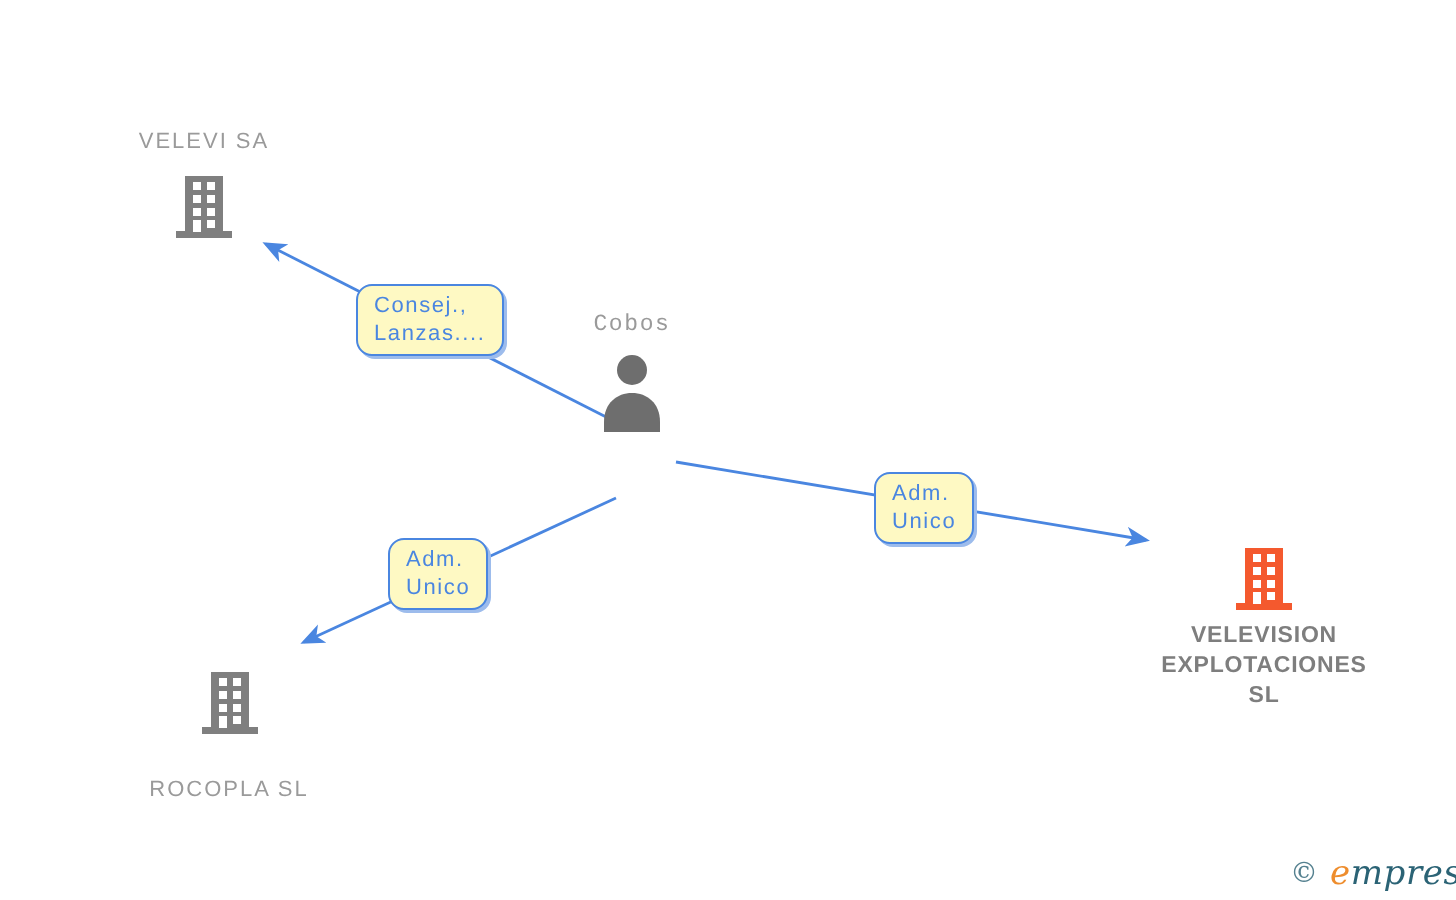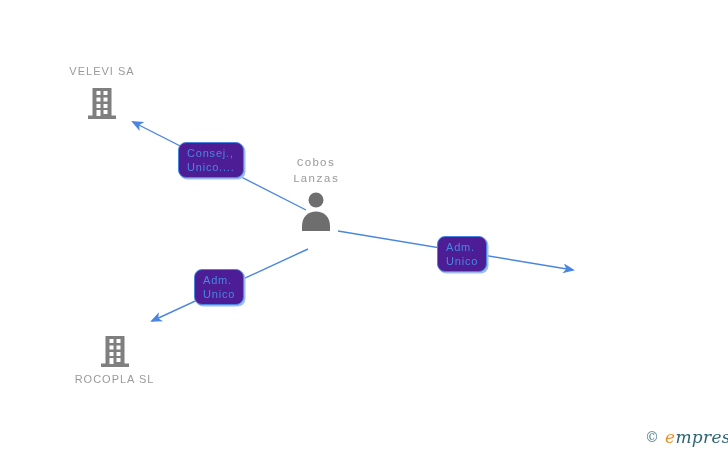--- a/index.html
+++ b/index.html
@@ -34,25 +34,25 @@
   .person-name {
     font-size: 11.5px;
     line-height: 15.5px;
     letter-spacing: 0.8px;
     color: #9A9A9A;
   }
   .icon-building { display: block; margin: 0 auto; color: #7F7F7F; }
   .node.orange .icon-building { color: #F4592E; }
   .icon-person { display: block; margin: 6px auto 0; color: #6E6E6E; }
   .mt10 { margin-top: 10px; }
-  .mt9  { margin-top: 5px; text-align: center; }
+  .mt9  { margin-top: 21px; text-align: center; }
   .mt6  { margin-top: 6px; }
   .edge-label {
     position: absolute;
-    background: #4c1d95;
+    background: #fef9c3;
     border: 1px solid #4A86E0;
     border-radius: 8px;
     box-shadow: 1.5px 1.5px 0 #9DBCEC;
     color: #4A86E0;
     font-size: 11px;
     line-height: 14px;
     letter-spacing: 0.8px;
     padding: 3px 8px;
     text-align: left;
     white-space: nowrap;
@@ -110,21 +110,20 @@
         <rect x="8.5" y="16" width="4" height="4"></rect>  
           <rect x="15.5" y="16" width="4" height="4"></rect>
         <rect x="15.5" y="22" width="4" height="4"></rect>
         <rect x="8.5" y="22" width="4" height="6"></rect>
       </g>
     </svg>
   </div>
 
   <div class="node person-node" style="left:246px; top:155px; width:140px;font-family:Liberation Mono, monospace;">
     <div class="person-name">Cobos</div>
-    <div class="person-name">Lanzas</div>
     <svg class="icon-person" width="34" height="39" viewBox="0 0 34 39" xmlns="http://www.w3.org/2000/svg">
       <circle cx="17" cy="8" r="7.5" fill="currentColor"></circle>
       <path d="M3,39 L3,34 C3,24.5 9.5,19.5 17,19.5 C24.5,19.5 31,24.5 31,34 L31,39 Z" fill="currentColor"></path>
     </svg>
   </div>
 
   <div class="node company-node" style="left:42px; top:336px; width:145px;">
     <svg class="icon-building" width="28" height="31" viewBox="0 0 28 31" xmlns="http://www.w3.org/2000/svg">
       <rect x="0" y="27.5" width="28" height="3.5" fill="currentColor"></rect>
       <rect x="4.5" y="0" width="19" height="28" fill="currentColor"></rect>
@@ -135,24 +134,43 @@
           <rect x="15.5" y="9.5" width="4" height="4"></rect>
         <rect x="8.5" y="16" width="4" height="4"></rect>  
           <rect x="15.5" y="16" width="4" height="4"></rect>
         <rect x="15.5" y="22" width="4" height="4"></rect>
         <rect x="8.5" y="22" width="4" height="6"></rect>
       </g>
     </svg>
     <div class="company-label mt9">ROCOPLA SL</div>
   </div>
 
+  <div class="node company-node orange" style="left:561px; top:274px; width:142px;">
+    <svg class="icon-building" width="28" height="31" viewBox="0 0 28 31" xmlns="http://www.w3.org/2000/svg">
+      <rect x="0" y="27.5" width="28" height="3.5" fill="currentColor"></rect>
+      <rect x="4.5" y="0" width="19" height="28" fill="currentColor"></rect>
+      <g fill="#ffffff">
+        <rect x="8.5" y="3" width="4" height="4"></rect>   
+          <rect x="15.5" y="3" width="4" height="4"></rect>
+        <rect x="8.5" y="9.5" width="4" height="4"></rect> 
+          <rect x="15.5" y="9.5" width="4" height="4"></rect>
+        <rect x="8.5" y="16" width="4" height="4"></rect>  
+          <rect x="15.5" y="16" width="4" height="4"></rect>
+        <rect x="15.5" y="22" width="4" height="4"></rect>
+        <rect x="8.5" y="22" width="4" height="6"></rect>
+      </g>
+    </svg>
+    <div class="company-label-bold mt6">VELEVISION</div>
+    <div class="company-label-bold">EXPLOTACIONES</div>
+    <div class="company-label-bold">SL</div>
+  </div>
 
   <div class="edge-label" style="left:178px; top:142px;">
     <div>Consej.,</div>
-    <div>Unico....</div>
+    <div>Lanzas....</div>
   </div>
 
   <div class="edge-label" style="left:437px; top:236px;">
     <div>Adm.</div>
     <div>Unico</div>
   </div>
 
   <div class="edge-label" style="left:194px; top:269px;">
     <div>Adm.</div>
     <div>Unico</div>

